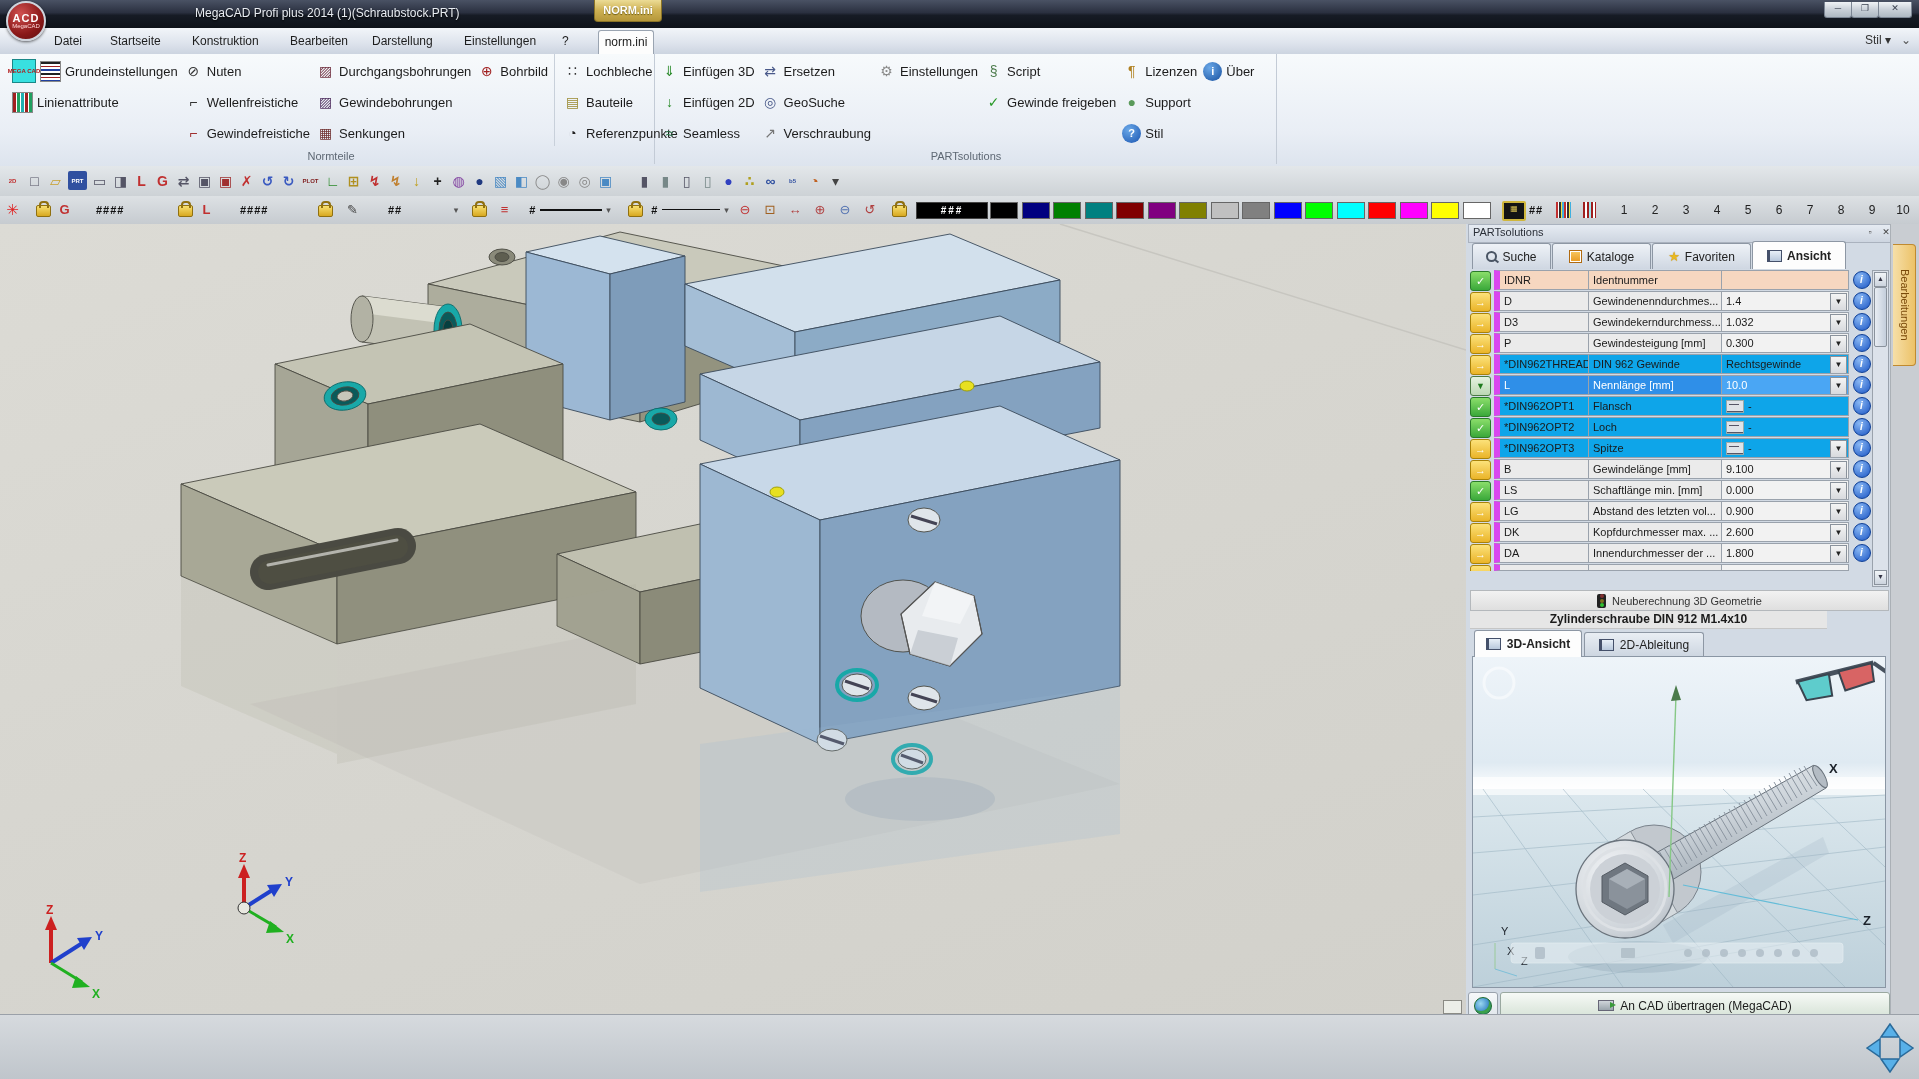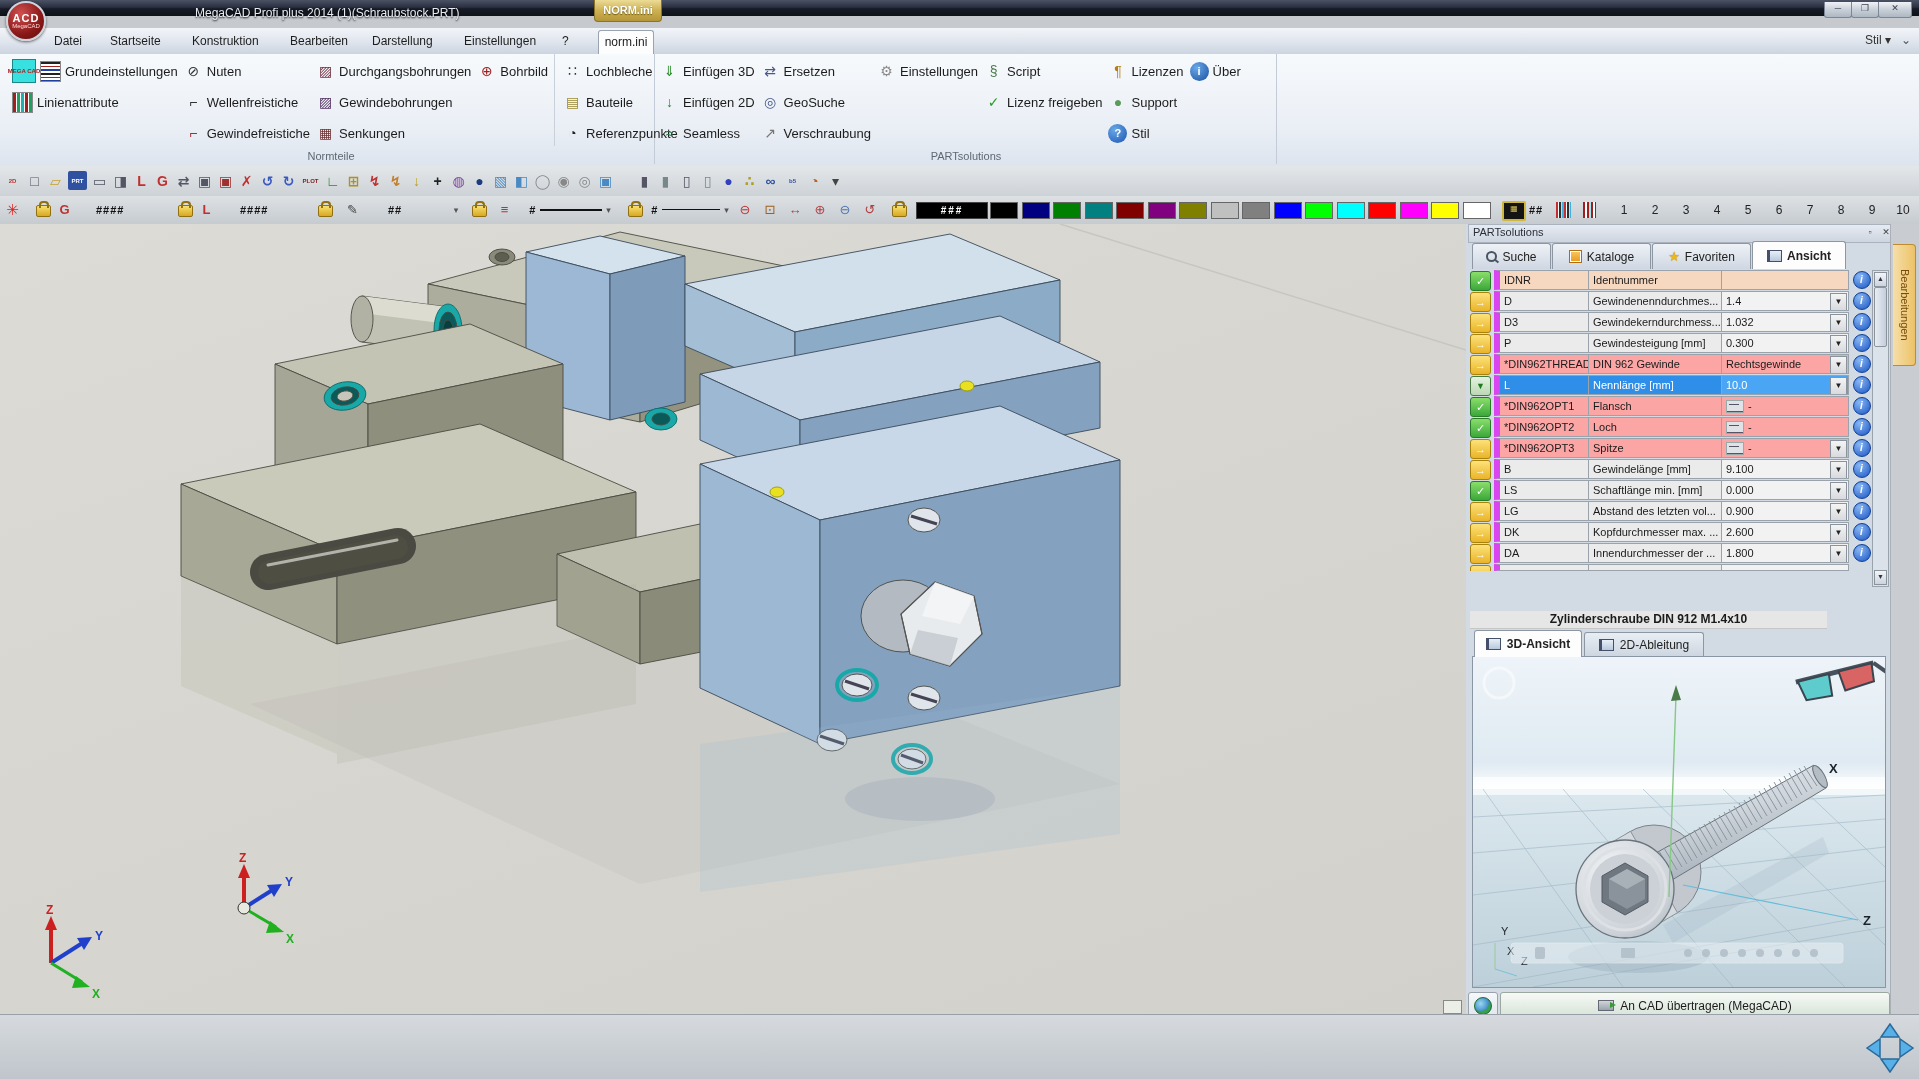--- a/index.html
+++ b/index.html
@@ -1,21 +1,21 @@
 <!DOCTYPE html>
 <html><head>
 <meta charset="utf-8">
 <style>
   html,body{margin:0;padding:0}
   body{width:1919px;height:1079px;position:relative;overflow:hidden;
        font-family:"Liberation Sans","DejaVu Sans",sans-serif;font-size:12px;
        background:#c6cacf;-webkit-font-smoothing:antialiased}
   .abs{position:absolute}
   
-  #titlebar{left:0;top:0;width:1919px;height:16px;
+  #titlebar{left:0;top:0;width:1919px;height:28px;
     background:linear-gradient(#4a5264,#2a3040 45%,#161b25 55%,#0e1219);color:#fff}
   #logo{left:6px;top:1px;width:36px;height:36px;border-radius:50%;z-index:50;
     background:radial-gradient(circle at 35% 30%,#d05050,#8a1818 60%,#5a0e0e);
     border:2px solid #cfd4dc;box-shadow:0 1px 3px rgba(0,0,0,.6);
     display:flex;flex-direction:column;align-items:center;justify-content:center}
   #logo .acd{font-weight:bold;font-size:11px;color:#fff;letter-spacing:1px;line-height:10px}
   #logo .mc{font-size:6px;color:#ffd8d8;line-height:7px}
   #title-text{left:195px;top:6px;width:260px;text-align:center;font-size:12px;color:#e8ecf2;
     text-shadow:0 1px 2px #000;white-space:nowrap}
   #ini-badge{left:594px;top:0;width:66px;height:21px;border:1px solid #8a7326;border-top:none;
@@ -111,21 +111,21 @@
   .c-code{width:80px;flex:0 0 80px;border-left:6px solid #d946ef}
   .c-desc{width:124px;flex:0 0 124px}
   .c-val{width:118px;flex:0 0 118px;background:#f2f2f2;position:relative;display:flex;align-items:center;gap:4px}
   .dd{position:absolute;right:1px;top:1px;width:15px;height:16px;background:linear-gradient(#f4f4f4,#d8dade);
     border:1px solid #8a929c;font-size:8px;color:#222;text-align:center;line-height:15px}
   .infow{width:19px;flex:0 0 19px;margin-left:3px;display:flex;align-items:center;justify-content:center}
   .info{width:16px;height:16px;border-radius:50%;background:radial-gradient(circle at 35% 28%,#8ab8f4,#1a55c4);
     border:1px solid #0e3f96;color:#fff;font-size:10px;font-weight:bold;font-style:italic;
     text-align:center;line-height:15px}
   .tone-salmon .pcell{background:#f6d7c0}
-  .tone-yellow .pcell{background:#fca5a5}
+  .tone-yellow .pcell{background:#0ea5e9}
   .tone-sel .pcell{background:#2f8fe8;color:#fff}
   .tone-sel .c-val{background:#4aa6f4;color:#fff}
   .schem{width:16px;height:11px;background:#dfe3e8;border:1px solid #9aa;flex:0 0 16px;
     background-image:linear-gradient(#556 0,#556 0);background-size:10px 1px;background-repeat:no-repeat;
     background-position:2px 3px;box-shadow:inset 0 -3px 0 -2px #556}
   .partial{height:7px;overflow:hidden}
   
   #pscroll{left:406px;top:46px;width:15px;height:315px;background:#dce2ea;border:1px solid #9aa2ac}
   .sbtn{left:1px;width:11px;height:13px;background:linear-gradient(#f2f5f8,#ccd4de);border:1px solid #8a929c;
     font-size:7px;text-align:center;line-height:12px;color:#334}
@@ -296,21 +296,21 @@
             <span class="rib-lb">Einstellungen</span>
           </div>
         </div>
         <div class="rib-col">
           <div class="rib-item">
             <span class="rib-ic" style="color: rgb(74, 122, 74);">§</span>
             <span class="rib-lb">Script</span>
           </div>
           <div class="rib-item">
             <span class="rib-ic" style="color: rgb(42, 154, 42);">✓</span>
-            <span class="rib-lb">Lizenz freigeben</span>
+            <span class="rib-lb">Gewinde freigeben</span>
           </div>
         </div>
         <div class="rib-col">
           <div class="rib-item">
             <span class="rib-ic" style="color: rgb(176, 128, 32);">¶</span>
             <span class="rib-lb">Lizenzen</span>
           </div>
           <div class="rib-item">
             <span class="rib-ic" style="color: rgb(90, 154, 90);">●</span>
             <span class="rib-lb">Support</span>
@@ -731,20 +731,28 @@
         <span class="pcell c-val"></span>
       </div>
     </div>
 
   <div id="pscroll" class="abs">
     <div class="sbtn abs" style="top:1px">▲</div>
     <div id="sthumb" class="abs"></div>
     <div class="sbtn abs" style="bottom:1px">▼</div>
   </div>
 
+  <div id="recalc" class="abs">
+    <span class="tlight">
+      <i style="background:#803030"></i>
+        <i style="background:#807020"></i>
+        <i style="background:#30c030"></i>
+    </span>
+    <span>Neuberechnung 3D Geometrie</span>
+  </div>
   <div id="part-title" class="abs">Zylinderschraube DIN 912 M1.4x10</div>
 
   <div class="vtab active abs" style="left:8px;width:106px">
     <span class="view-ic"></span>
     <span>3D-Ansicht</span>
   </div>
   <div class="vtab abs" style="left:118px;width:118px;height:24px;top:408px">
     <span class="view-ic"></span>
     <span>2D-Ableitung</span>
   </div>

